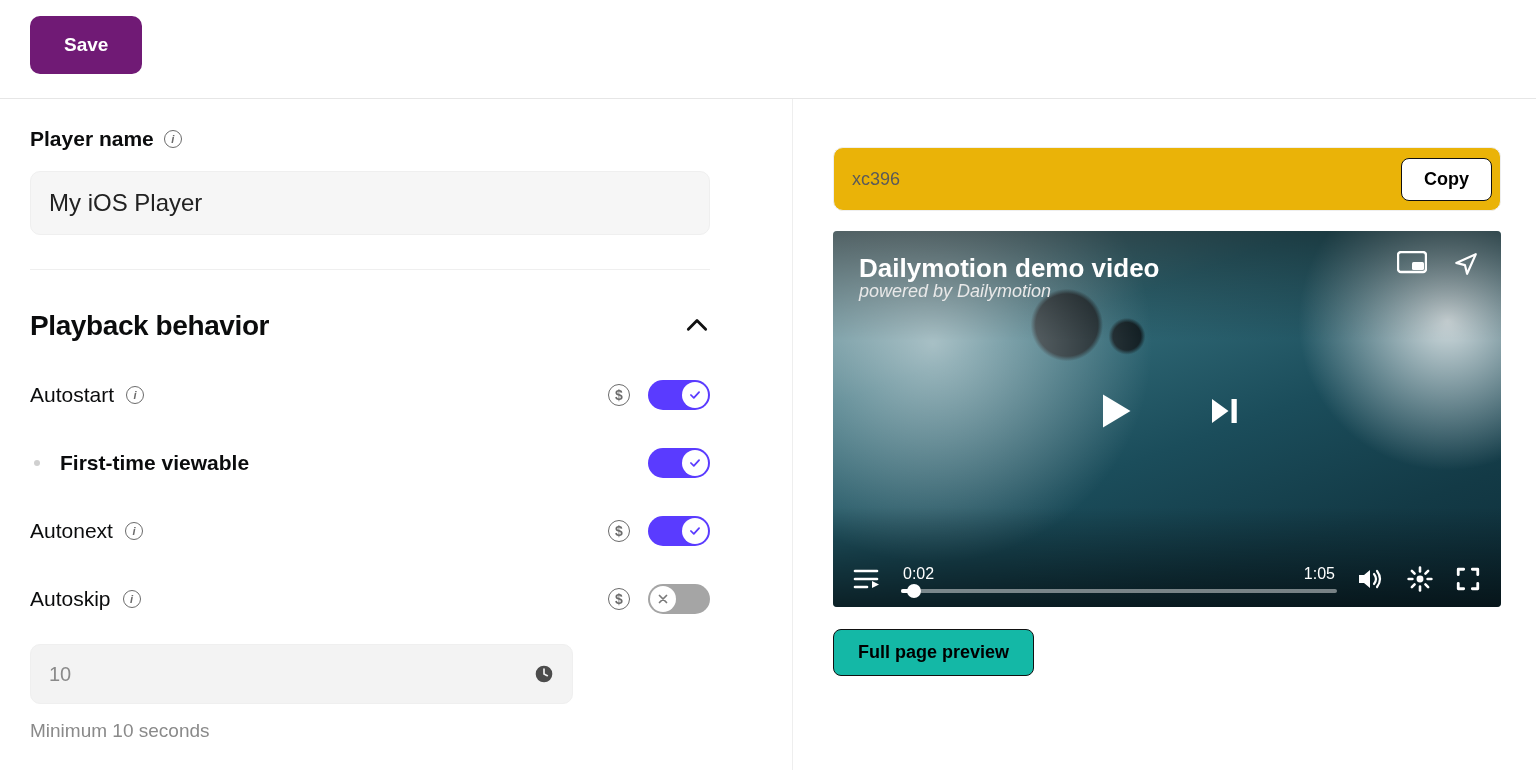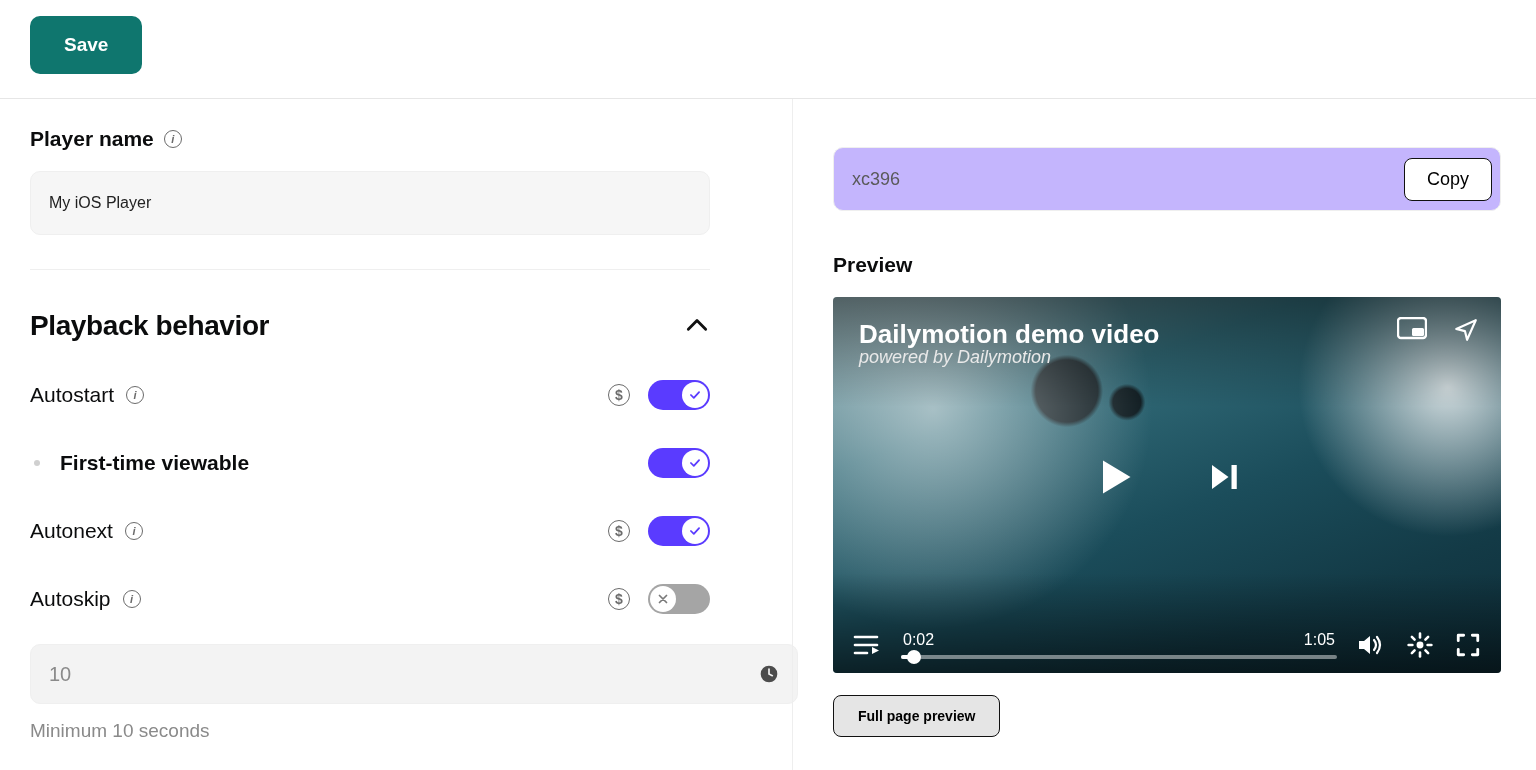--- a/index.html
+++ b/index.html
@@ -3,34 +3,34 @@
 <meta charset="utf-8">
 <style>
   * { box-sizing: border-box; margin: 0; padding: 0; }
   html, body { width: 1536px; height: 770px; font-family: -apple-system, BlinkMacSystemFont, "Segoe UI", Helvetica, Arial, sans-serif; background: #fff; color: #0b0c0d; }
   .top-bar {
     display: flex; justify-content: space-between; align-items: center;
     padding: 16px 30px 24px 30px; border-bottom: 1px solid #e6e6e6;
   }
   .page-title { font-size: 30px; font-weight: 800; letter-spacing: -0.5px; }
   .save-btn {
-    background: #0f766e; color: #fff; font-weight: 700; font-size: 19px;
+    background: #701a75; color: #fff; font-weight: 700; font-size: 19px;
     border: none; border-radius: 10px; padding: 18px 34px; cursor: default;
   }
   .columns { display: flex; }
   .col-left { width: 792px; padding: 28px 40px 0 30px; }
   .col-right { width: 744px; padding: 28px 36px 0 40px; border-left: 1px solid #eee; min-height: 680px; }
   .section-label { font-size: 21px; font-weight: 800; display: flex; align-items: center; gap: 10px; }
   .info-icon {
     display: inline-flex; width: 18px; height: 18px; border: 1.6px solid #6b6b6b; border-radius: 50%;
     align-items: center; justify-content: center; font-size: 11px; color: #6b6b6b; font-weight: 700; font-style: italic;
   }
   .text-input {
     width: 680px; height: 64px; background: #f6f6f6; border: 1px solid #efefef; border-radius: 10px;
-    padding: 0 18px; font-size: 16px; margin-top: 20px; display: flex; align-items: center; color:#222;
+    padding: 0 18px; font-size: 24px; margin-top: 20px; display: flex; align-items: center; color:#222;
   }
   .divider-short { width: 680px; height: 1px; background: #efefef; margin-top: 34px; }
   
   .section-header { display: flex; width: 680px; justify-content: space-between; align-items: center; margin-top: 40px; }
   .section-title { font-size: 28px; font-weight: 800; letter-spacing: -0.4px; }
   .chevron { width: 26px; height: 26px; }
   .row { display: flex; width: 680px; justify-content: space-between; align-items: center; margin-top: 38px; }
   .row.sub { margin-top: 38px; }
   .row-label { display: flex; align-items: center; gap: 12px; font-size: 21px; font-weight: 500; }
   .sub-row-label { display: flex; align-items: center; gap: 14px; font-size: 21px; font-weight: 600; padding-left: 4px; }
@@ -48,34 +48,34 @@
   .toggle.on { background: #5a3bff; }
   .toggle.off { background: #a5a5a5; }
   .knob {
     position: absolute; top: 2px; width: 26px; height: 26px; border-radius: 50%; background: #fff;
     display: flex; align-items: center; justify-content: center;
   }
   .toggle.on .knob { right: 2px; }
   .toggle.off .knob { left: 2px; }
   .knob svg { width: 14px; height: 14px; }
   .skip-input {
-    width: 768px; height: 60px; background: #f3f3f3; border: 1px solid #efefef; border-radius: 10px;
+    width: 543px; height: 60px; background: #f3f3f3; border: 1px solid #efefef; border-radius: 10px;
     margin-top: 30px; display: flex; align-items: center; justify-content: space-between; padding: 13px 18px;
     color: #8a8a8a; font-size: 20px;
   }
   .helper-text { font-size: 19px; color: #8a8a8a; margin-top: 16px; }
   
   .id-box {
-    width: 668px; height: 64px; background: #c4b5fd; border: 1px solid #efefef; border-radius: 10px;
+    width: 668px; height: 64px; background: #eab308; border: 1px solid #efefef; border-radius: 10px;
     margin-top: 20px; display: flex; align-items: center; justify-content: space-between; padding: 0 8px 0 18px;
     font-size: 18px; color: #5a5a5a;
   }
   .copy-btn {
     background: #fff; border: 1.5px solid #111; border-radius: 8px; padding: 10px 22px;
-    font-size: 18px; font-weight: 400; cursor: pointer;
+    font-size: 18px; font-weight: 700; cursor: pointer;
   }
   .preview-label { font-size: 21px; font-weight: 800; margin-top: 42px; }
   .player {
     position: relative; width: 668px; height: 376px; border-radius: 4px; margin-top: 20px; overflow: hidden;
     background:
       radial-gradient(circle at 15% 30%, rgba(255,255,255,0.55) 0%, rgba(255,255,255,0) 35%),
       radial-gradient(circle at 92% 24%, rgba(255,255,255,0.8) 0%, rgba(255,255,255,0) 22%),
       radial-gradient(circle at 35% 25%, #0d1a1f 0%, #0d1a1f 6%, rgba(0,0,0,0) 7%),
       radial-gradient(circle at 44% 28%, #0d1a1f 0%, #0d1a1f 3%, rgba(0,0,0,0) 4%),
       linear-gradient(160deg, #7ea1a8 0%, #326b78 28%, #1b4d5b 55%, #133a46 78%, #0e2e39 100%);
@@ -90,22 +90,22 @@
   .center-controls { position:absolute; top:48%; left:50%; transform:translate(-50%,-50%); display:flex; gap:70px; align-items:center; }
   .controls-bar { position:absolute; left:20px; right:20px; bottom:14px; display:flex; align-items:center; gap:20px; color:#fff; }
   .progress-container { flex:1; position:relative; }
   .time-row { display:flex; justify-content:space-between; font-size:16px; margin-bottom:6px; padding: 0 2px;}
   .track { position:relative; height:4px; background:rgba(255,255,255,0.45); border-radius:2px; }
   .track-fill { position:absolute; height:4px; background:#fff; width:3%; border-radius:2px; }
   .track-thumb { position:absolute; top:50%; left:3%; transform:translate(-50%,-50%); width:14px; height:14px; border-radius:50%; background:#fff; }
   .ctrl-icons-right { display:flex; gap:22px; align-items:center; }
   .full-preview-btn {
     display:inline-block; margin-top:22px;
-    background:#e5e5e5; border:1.5px solid #111; border-radius:8px; padding:12px 24px;
-    font-size:14px; font-weight:700; cursor:pointer;
+    background:#14b8a6; border:1.5px solid #111; border-radius:8px; padding:12px 24px;
+    font-size:18px; font-weight:700; cursor:pointer;
   }
 </style>
 </head>
 <body>
 
 <div class="top-bar">
   <button class="save-btn">Save</button>
 </div>
 
 <div class="columns">
@@ -203,21 +203,20 @@
     </div>
     <div class="helper-text">Minimum 10 seconds</div>
   </div>
 
   <div class="col-right">
     <div class="id-box">
       <span>xc396</span>
       <button class="copy-btn">Copy</button>
     </div>
 
-    <div class="preview-label">Preview</div>
 
     <div class="player">
       <div class="overlay-top"></div>
       <div class="overlay-bottom"></div>
       <div class="video-title">Dailymotion demo video</div>
       <div class="video-sub">powered by Dailymotion</div>
       <div class="top-icons">
         <svg width="30" height="26" viewBox="0 0 30 26">
           <rect x="1" y="1" width="28" height="20" rx="3" ry="3" stroke="#fff" stroke-width="2.4" fill="none"></rect>
           <rect x="15" y="11" width="12" height="8" rx="1.5" fill="#fff"></rect>

